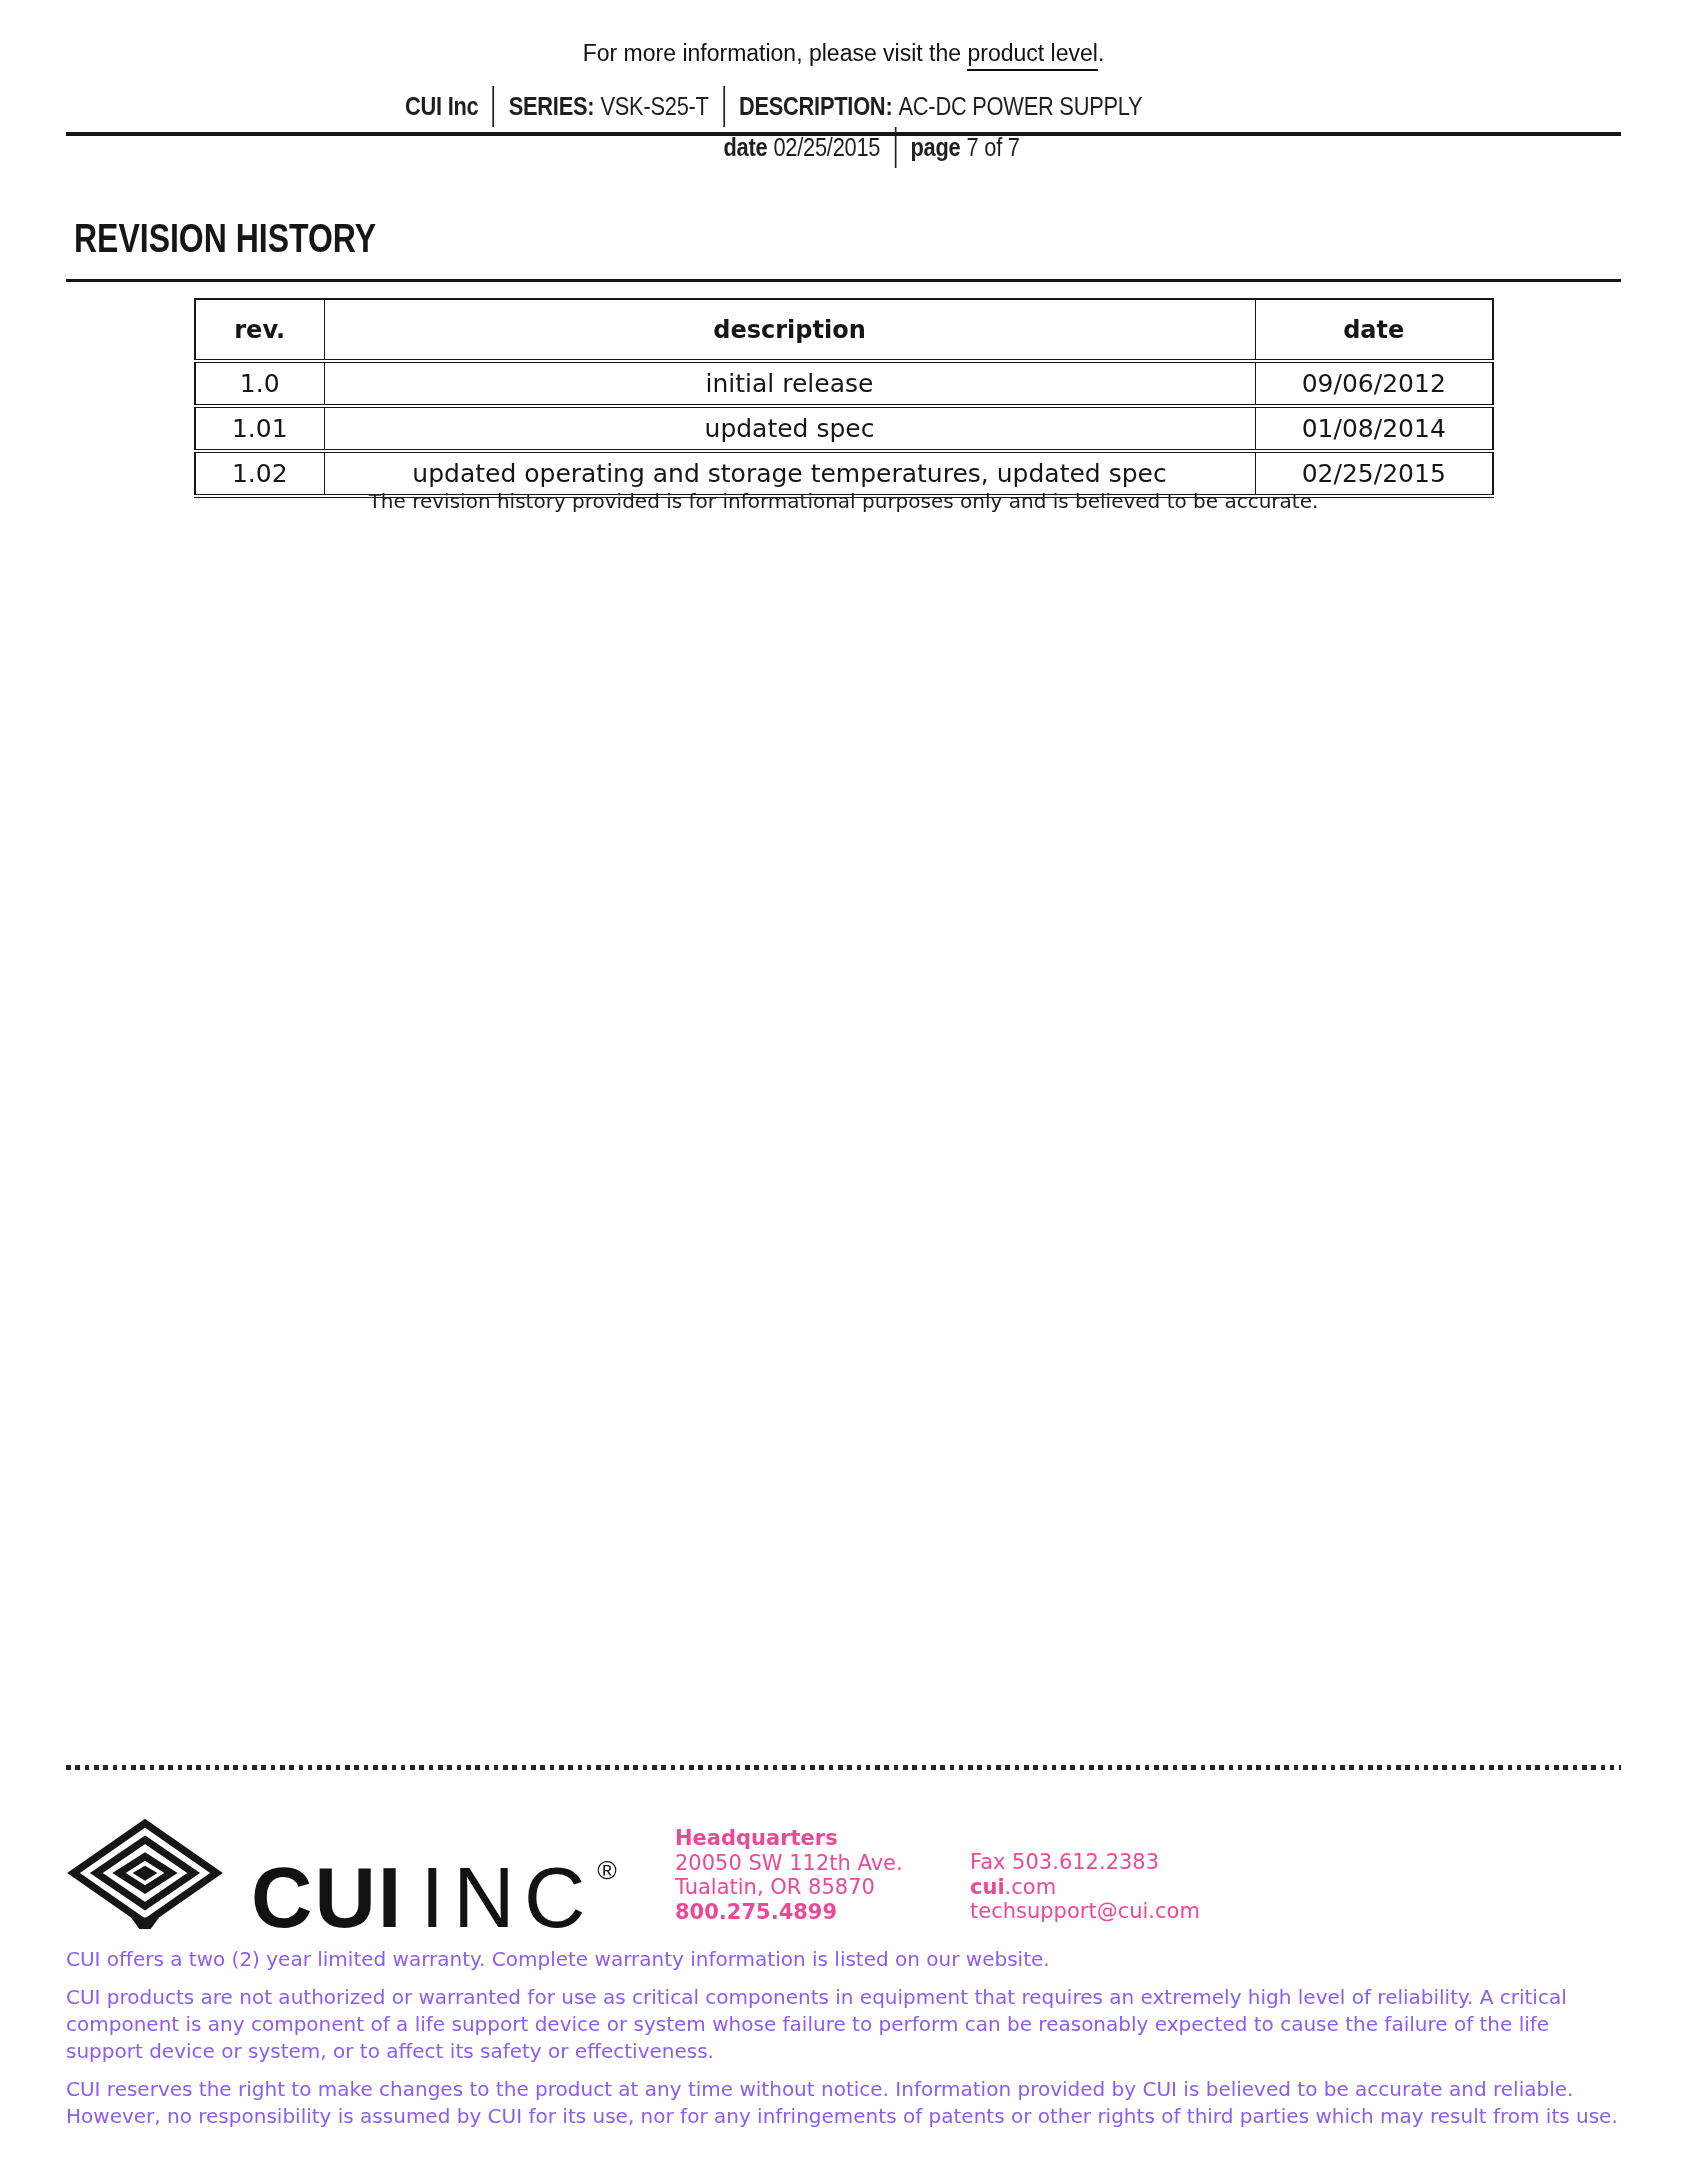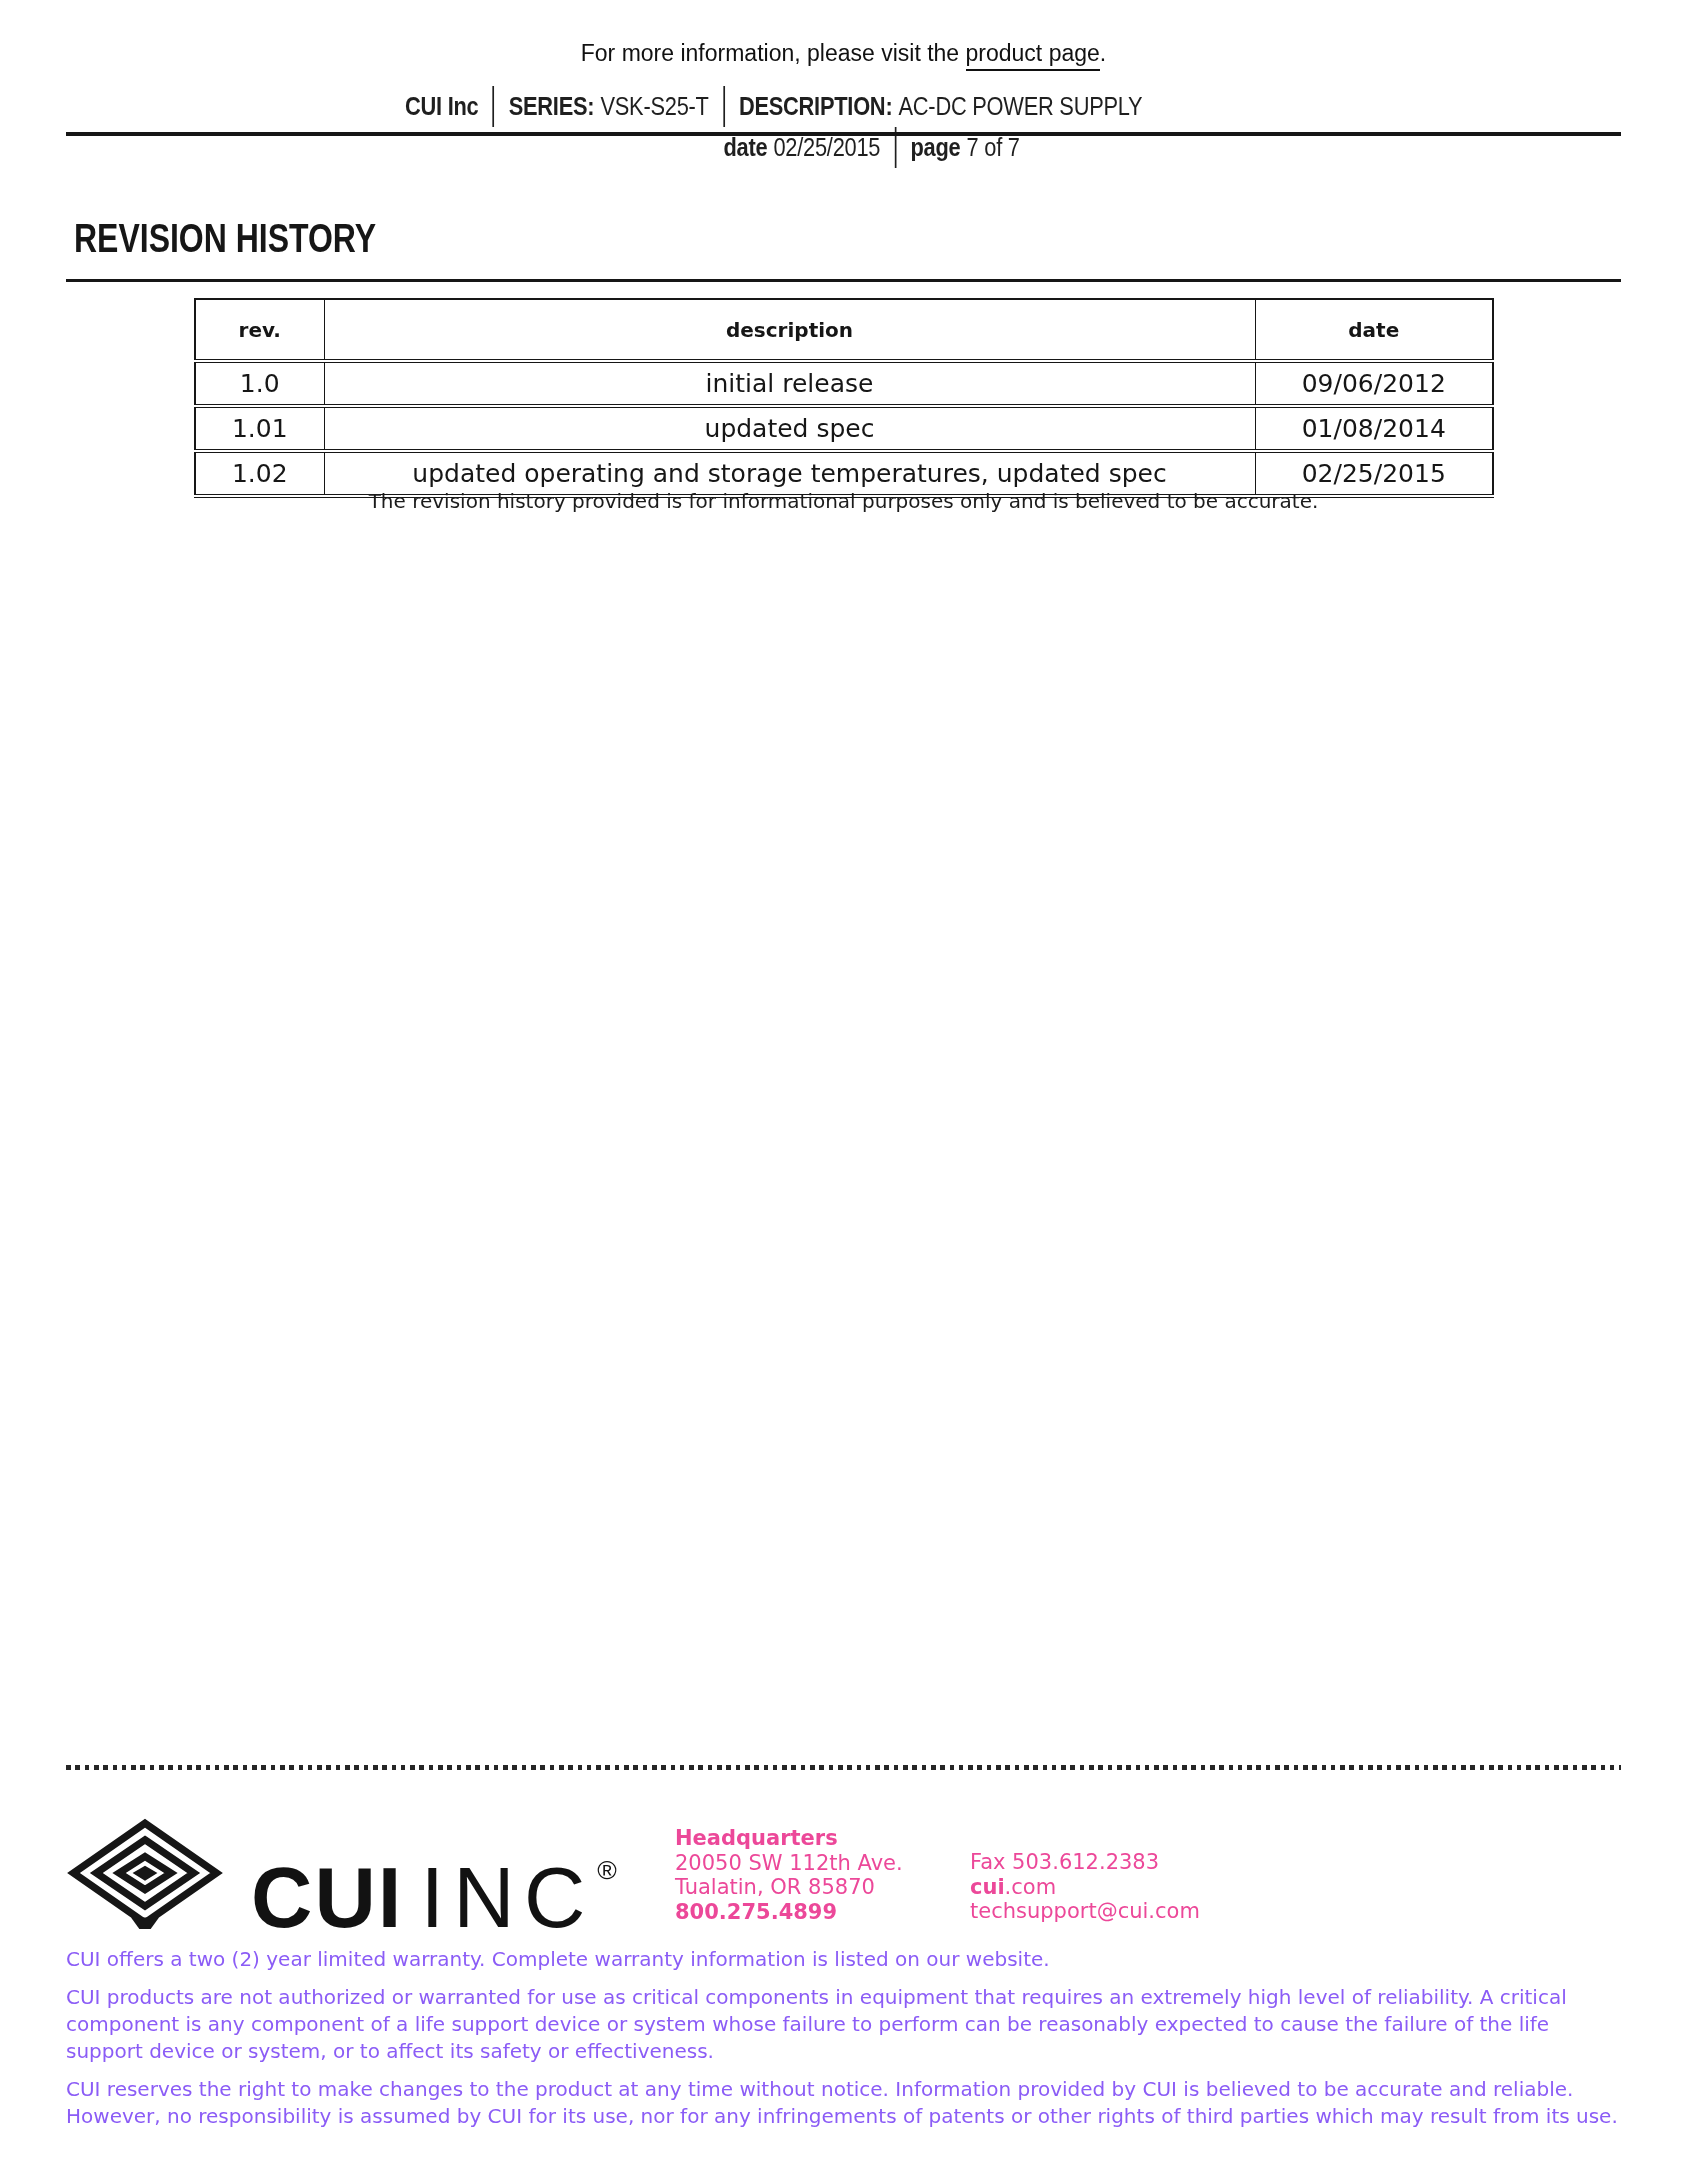--- a/index.html
+++ b/index.html
@@ -54,21 +54,21 @@
     position:absolute; left:194px; top:298px; width:1300px;
     border-collapse:collapse; table-layout:fixed;
     font-family:"DejaVu Sans", sans-serif; color:#161616;
     border:2px solid #161616;
   }
   table.rev th, table.rev td {
     border-left:1.3px solid #161616; border-right:1.3px solid #161616;
     text-align:center; vertical-align:middle; padding:0 8px;
     overflow:hidden;
   }
-  table.rev thead th { height:59px; font-size:20px; font-weight:bold; border-bottom:4.6px double #161616;margin-left:40px; }
+  table.rev thead th { height:59px; font-size:24px; font-weight:bold; border-bottom:4.6px double #161616;margin-left:40px; }
   table.rev tbody td { height:41px; font-size:25px; font-weight:normal; border-bottom:4.6px double #161616; }
 
   .table-caption {
     position:absolute; top:489px; left:0; right:0;
     text-align:center; font-size:20px; color:#1c1c1c;
   }
 
   
   .dotted-rule {
     position:absolute; top:1765px; left:66px; right:66px; height:4.6px;
@@ -101,21 +101,21 @@
     font-family:"DejaVu Sans", sans-serif;
   }
   .legal p { margin:0 0 11.2px 0; }
 </style>
 </head>
 <body>
 
 <div class="page">
 
   <div class="info-line">
-    <span>For more information, please visit the </span><span class="product-link">product page</span><span>.</span>
+    <span>For more information, please visit the </span><span class="product-link">product level</span><span>.</span>
   </div>
 
   <div class="header-bar">
     <div class="hgroup left">
       <span class="hlabel">CUI Inc</span>
       <span class="vsep"></span>
       <span class="hlabel">SERIES:</span>
       <span class="hvalue">VSK-S25-T</span>
       <span class="vsep"></span>
       <span class="hlabel">DESCRIPTION:</span>

